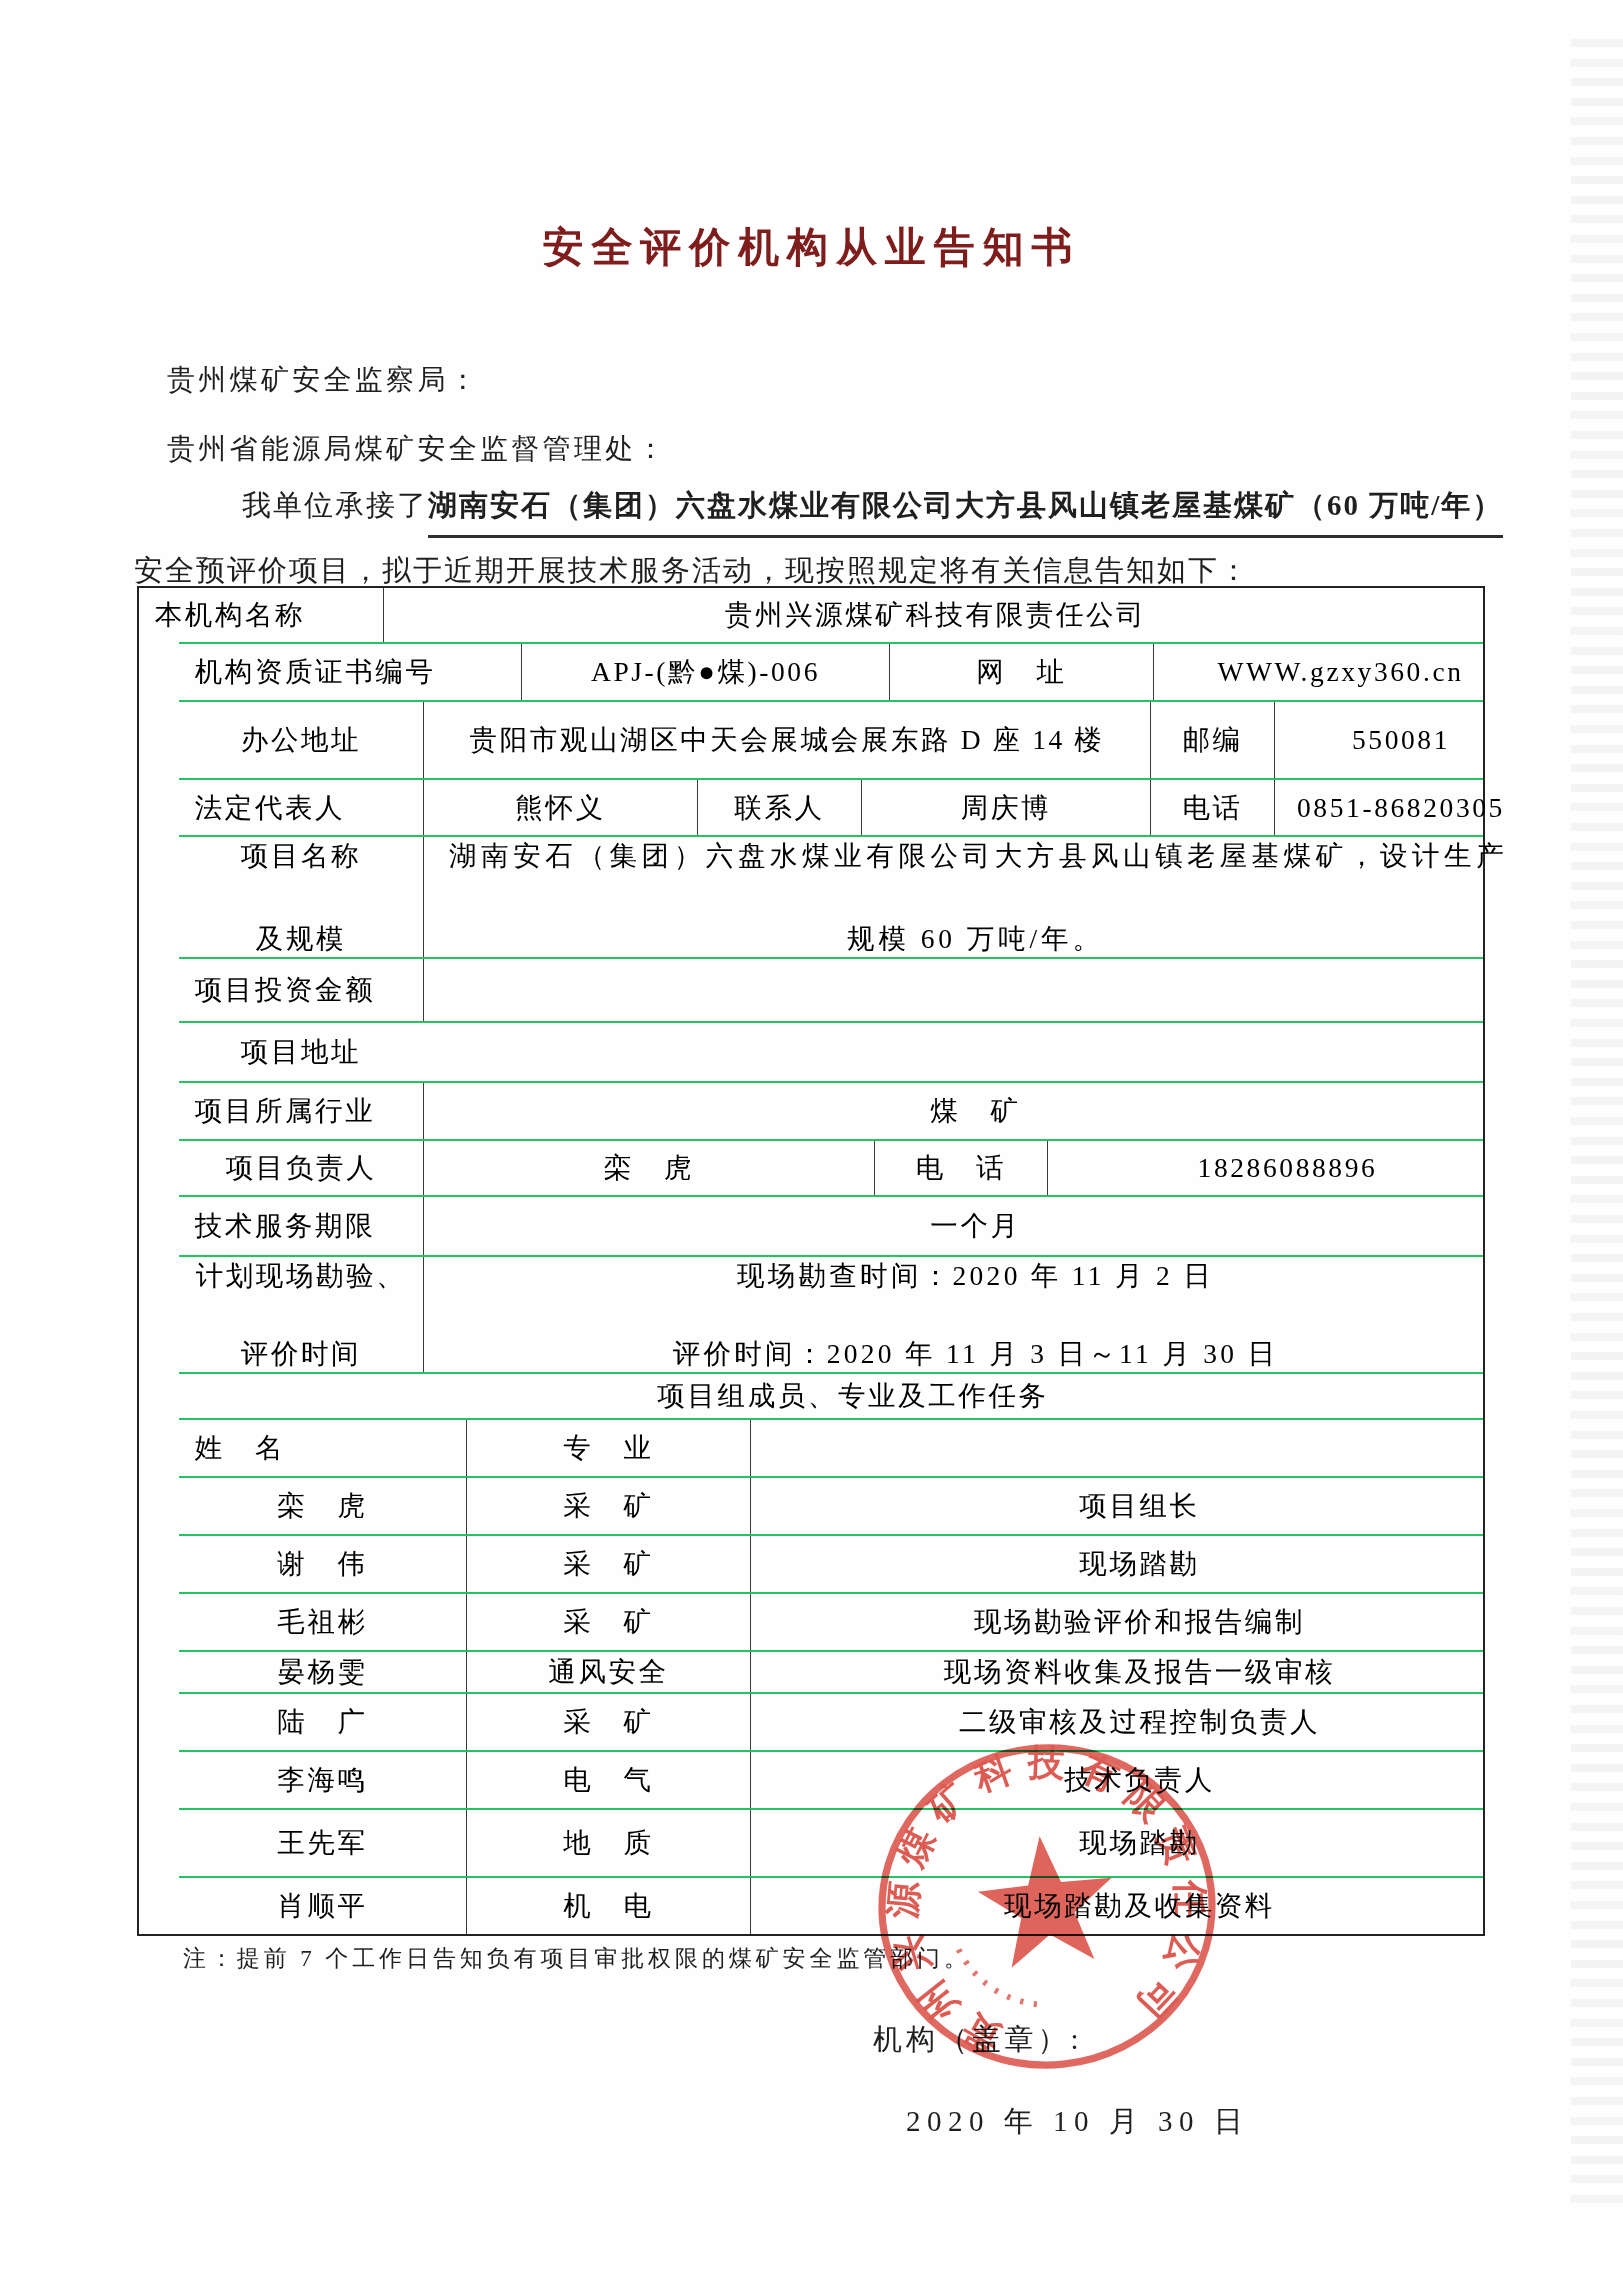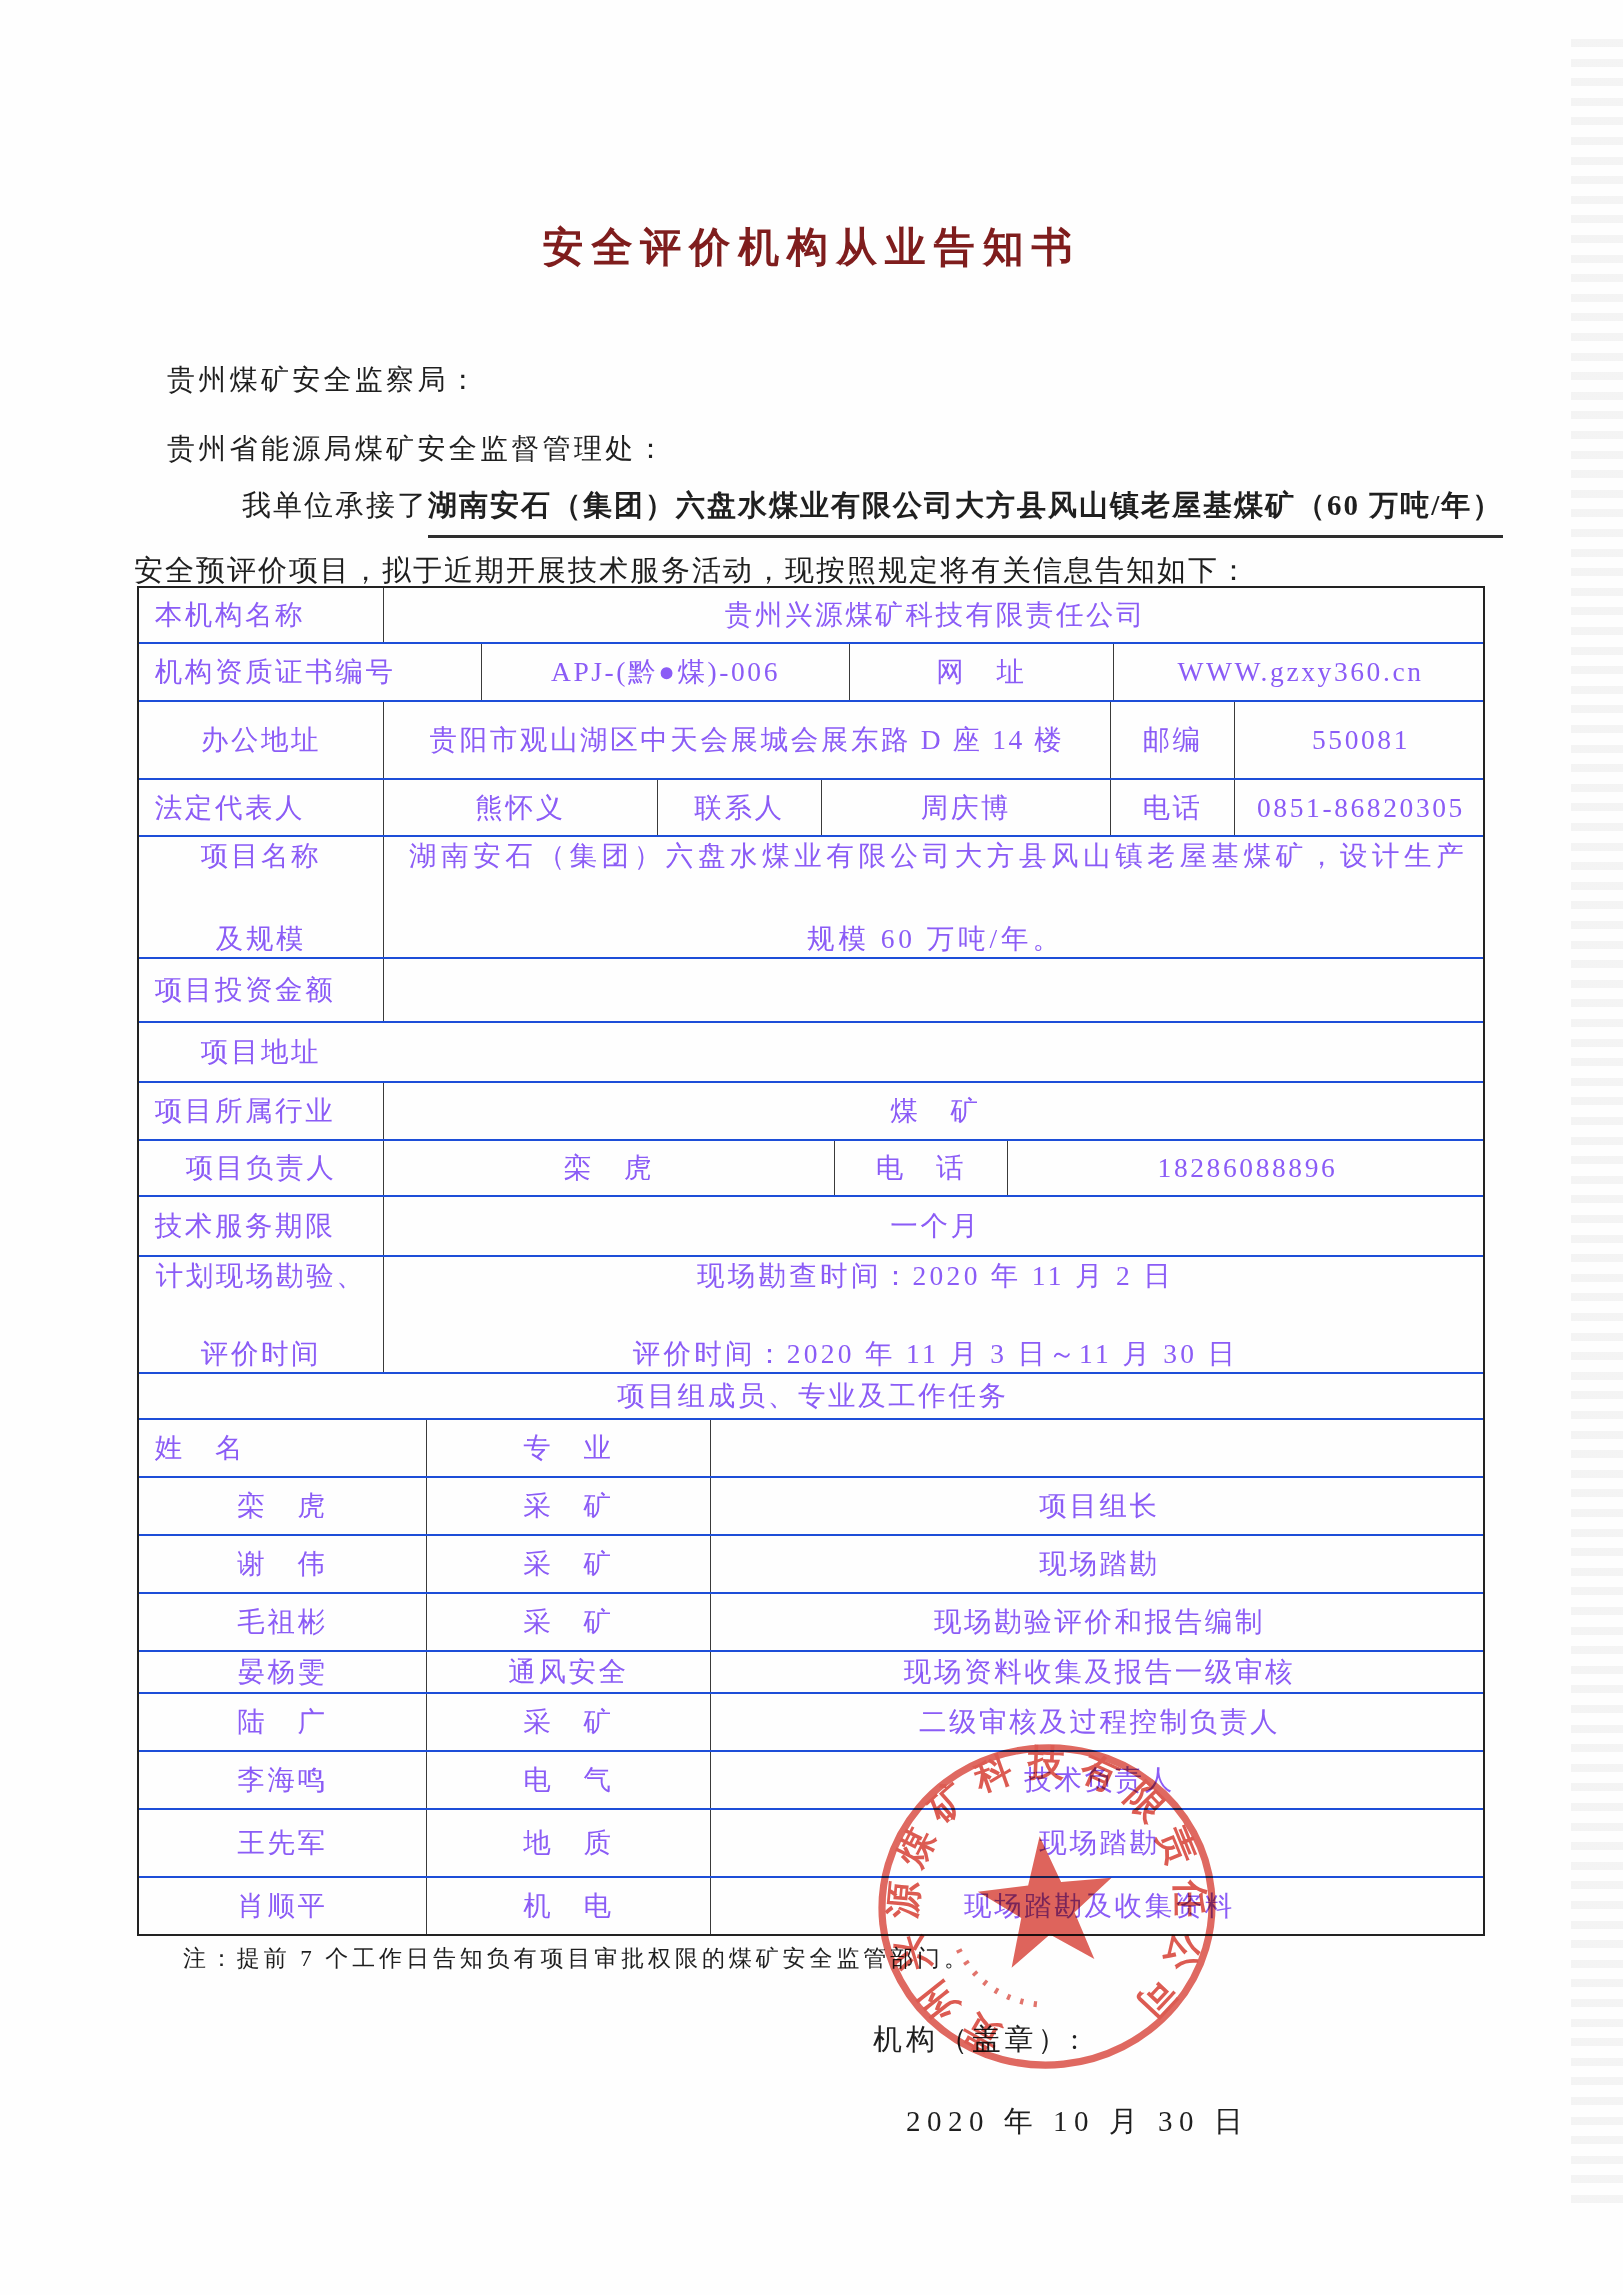--- a/index.html
+++ b/index.html
@@ -36,24 +36,24 @@
   .intro-line1 { top:486px; }
   .intro-line2 { top:551px; }
   .indent { display:inline-block; width:108px; }
   .uline { border-bottom:3.3px solid #2e2e2e; padding-bottom:14px;font-weight:bold; }
 
   
   .info-table {
     position:absolute; left:137px; top:586px; width:1348px;
     border:2px solid #222;
     font-size:27.5px; letter-spacing:2.6px;
-    color:#8b5cf6;
+    color:#000000;
   }
   .tr { display:grid; }
-  .tr + .tr { border-top:2px solid #1d4ed8; }
+  .tr + .tr { border-top:2px solid #22c55e;margin-left:40px; }
   .td {
     display:flex; align-items:center; justify-content:center;
     text-align:center; overflow:hidden; line-height:1.35;
   }
   .td + .td { border-left:1.3px solid #3a3a3a; }
   .td.left { justify-content:flex-start; padding-left:15.7px; text-align:left; }
   .td.col { flex-direction:column; justify-content:space-between; }
   .td .vline1 { align-self:flex-start; padding-left:25px; letter-spacing:4.6px; white-space:nowrap; }
   .td .vline2 { letter-spacing:3.9px; }
   .sched-line { letter-spacing:3.3px; }

